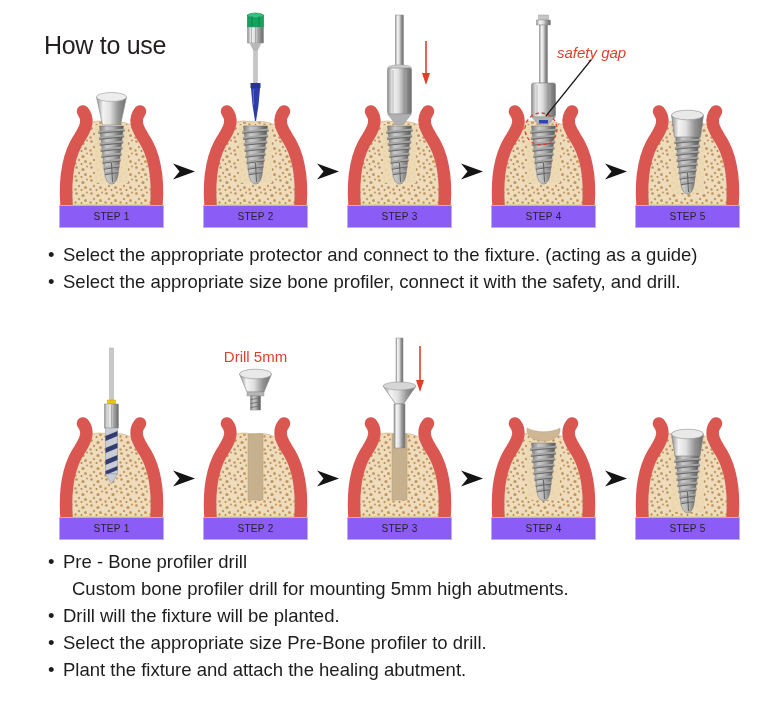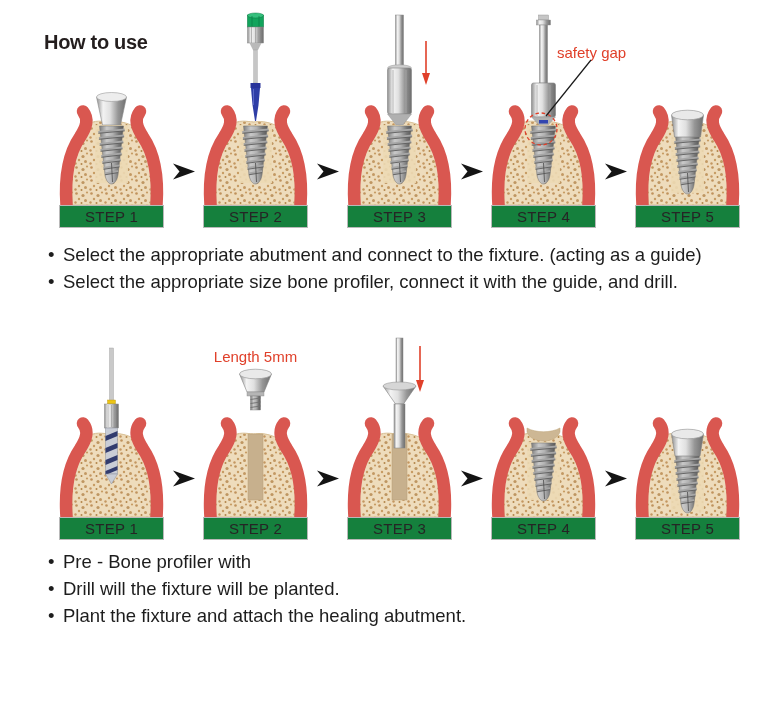--- a/index.html
+++ b/index.html
@@ -1,38 +1,38 @@
 <!DOCTYPE html>
 <html><head>
 <meta charset="utf-8">
 <style>
   html,body{margin:0;padding:0;background:#fff;}
   #app{position:relative;width:773px;height:705px;background:#ffffff;overflow:hidden;
        font-family:"Liberation Sans",sans-serif;}
-  .title{position:absolute;left:44px;top:31px;font-size:20px;font-weight:700;
+  .title{position:absolute;left:44px;top:31px;font-size:25px;font-weight:400;
          color:#241e1e;letter-spacing:-0.3px;}
   .step-row{position:absolute;display:flex;align-items:flex-end;}
   #row1{left:59px;top:13px;height:215px;}
   #row2{left:59px;top:338px;height:202px;}
   .panel{width:105px;display:flex;flex-direction:column;}
   .panel svg{display:block;overflow:visible;}
-  .step-bar{height:21px;background:#15803d;border:1px solid #b9b9b9;
+  .step-bar{height:21px;background:#8b5cf6;border:1px solid #b9b9b9;
             display:flex;align-items:center;justify-content:center;
-            font-size:15px;color:#252525;letter-spacing:.3px;}
+            font-size:10px;color:#252525;letter-spacing:.3px;}
   .arrow{width:39px;display:flex;justify-content:center;}
   #row1 .arrow{margin-bottom:48px;}
   #row2 .arrow{margin-bottom:53px;}
   .bullets{position:absolute;left:48px;color:#1d1d1d;font-size:18.5px;line-height:27px;}
   #bullets1{top:241px;}
   #bullets2{top:548px;}
   .bullets .b{position:relative;padding-left:15px;}
   .bullets .b::before{content:"\2022";position:absolute;left:0;}
   .bullets .cont{padding-left:24px;}
   .ann{position:absolute;color:#e0402a;font-size:15px;}
-  #safety-label{left:557px;top:44px;}
+  #safety-label{left:557px;top:44px;font-style:italic;}
   #length-label{left:203px;top:348px;width:105px;text-align:center;}
   #safety-line{position:absolute;left:540px;top:58px;}
 </style>
 </head>
 <body>
 
 <svg width="0" height="0" style="position:absolute" aria-hidden="true">
   <defs>
     <linearGradient id="gMet" x1="0" y1="0" x2="1" y2="0">
       <stop offset="0" stop-color="#8f8f8f"></stop>
@@ -207,22 +207,22 @@
       <div class="step-bar">STEP 5</div>
     </div>
   </div>
 
   <div class="ann" id="safety-label">safety gap</div>
   <svg id="safety-line" width="60" height="62">
     <line x1="51" y1="2" x2="6" y2="58" stroke="#1a1a1a" stroke-width="1.2"></line>
   </svg>
 
   <div class="bullets" id="bullets1">
-    <div class="b">Select the appropriate abutment and connect to the fixture. (acting as a guide)</div>
-    <div class="b">Select the appropriate size bone profiler, connect it with the guide, and drill.</div>
+    <div class="b">Select the appropriate protector and connect to the fixture. (acting as a guide)</div>
+    <div class="b">Select the appropriate size bone profiler, connect it with the safety, and drill.</div>
   </div>
 
   <div class="step-row" id="row2">
 
     <div class="panel">
       <svg viewBox="0 0 105 179" width="105" height="179">
         <use href="#jaw" y="74"></use>
         <g>
           <rect x="50.5" y="10" width="4" height="56" fill="#c9c9c9" stroke="#9a9a9a" stroke-width="0.4"></rect>
           <rect x="48.5" y="62" width="8" height="4" fill="#edc515" stroke="#b8950d" stroke-width="0.4"></rect>
@@ -311,21 +311,23 @@
         <use href="#screw" x="38.5" y="116"></use>
         <g>
           <path d="M36.5,96 L68.5,96 L65,118 L40,118 Z" fill="url(#gMet)" stroke="#828282" stroke-width="0.6"></path>
           <ellipse cx="52.5" cy="96" rx="16" ry="4.8" fill="#e9e9e9" stroke="#8f8f8f" stroke-width="0.6"></ellipse>
         </g>
       </svg>
       <div class="step-bar">STEP 5</div>
     </div>
   </div>
 
-  <div class="ann" id="length-label">Length 5mm</div>
+  <div class="ann" id="length-label">Drill 5mm</div>
 
   <div class="bullets" id="bullets2">
-    <div class="b">Pre - Bone profiler with</div>
+    <div class="b">Pre - Bone profiler drill</div>
+    <div class="cont">Custom bone profiler drill for mounting 5mm high abutments.</div>
     <div class="b">Drill will the fixture will be planted.</div>
+    <div class="b">Select the appropriate size Pre-Bone profiler to drill.</div>
     <div class="b">Plant the fixture and attach the healing abutment.</div>
   </div>
 
 </div>
 
 </body></html>

